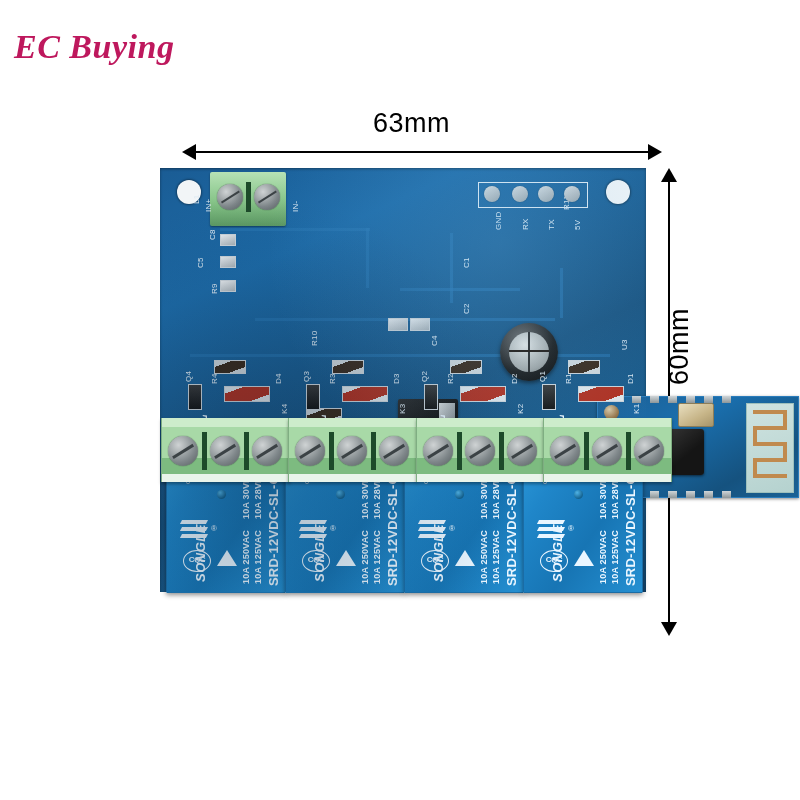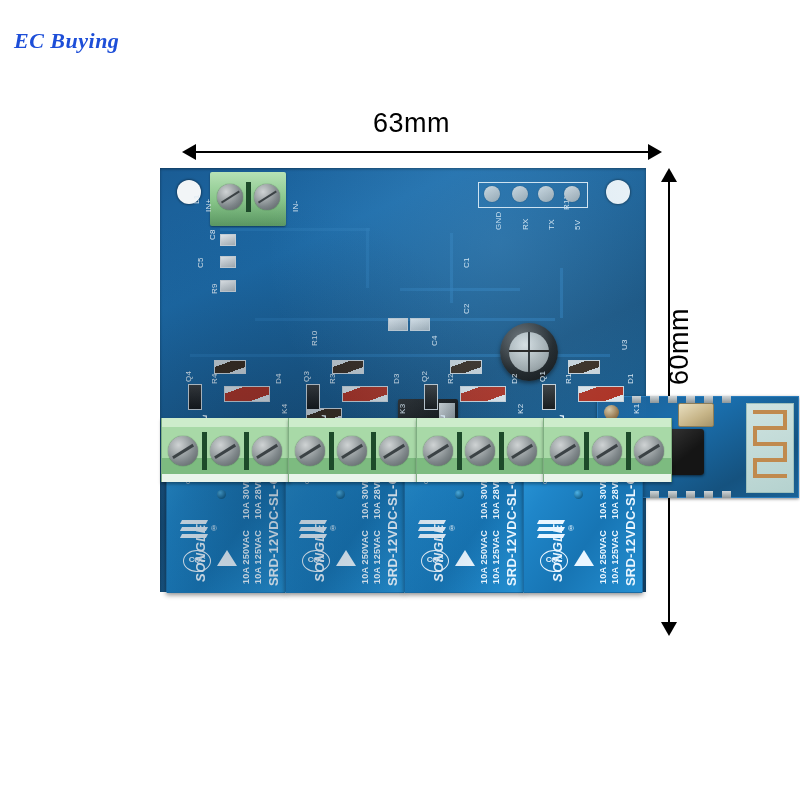--- a/index.html
+++ b/index.html
@@ -1,21 +1,21 @@
 <!DOCTYPE html>
 <html><head>
 <meta charset="utf-8">
 <style>
   html,body{margin:0;padding:0;background:#ffffff;}
   body{width:800px;height:800px;position:relative;overflow:hidden;
        font-family:"Liberation Sans",sans-serif;}
 
   
   .brand{position:absolute;left:14px;top:28px;font-family:"Liberation Serif",serif;
-         font-style:italic;font-weight:bold;font-size:22px;color:#1d4ed8;letter-spacing:.5px;}
+         font-style:italic;font-weight:bold;font-size:34px;color:#be185d;letter-spacing:.5px;}
 
   
   .dimlabel{position:absolute;color:#000;font-size:27px;letter-spacing:.5px;}
   #dim-w-label{left:373px;top:108px;}
   #dim-h-label{left:664px;top:385px;transform:rotate(-90deg);transform-origin:left top;}
 
   .dimline-h{position:absolute;left:192px;top:151px;width:462px;height:2px;background:#000;}
   .arrow{position:absolute;width:0;height:0;}
   .arr-right{left:648px;top:144px;border-top:8px solid transparent;border-bottom:8px solid transparent;border-left:14px solid #000;}
   .arr-left{left:182px;top:144px;border-top:8px solid transparent;border-bottom:8px solid transparent;border-right:14px solid #000;}

